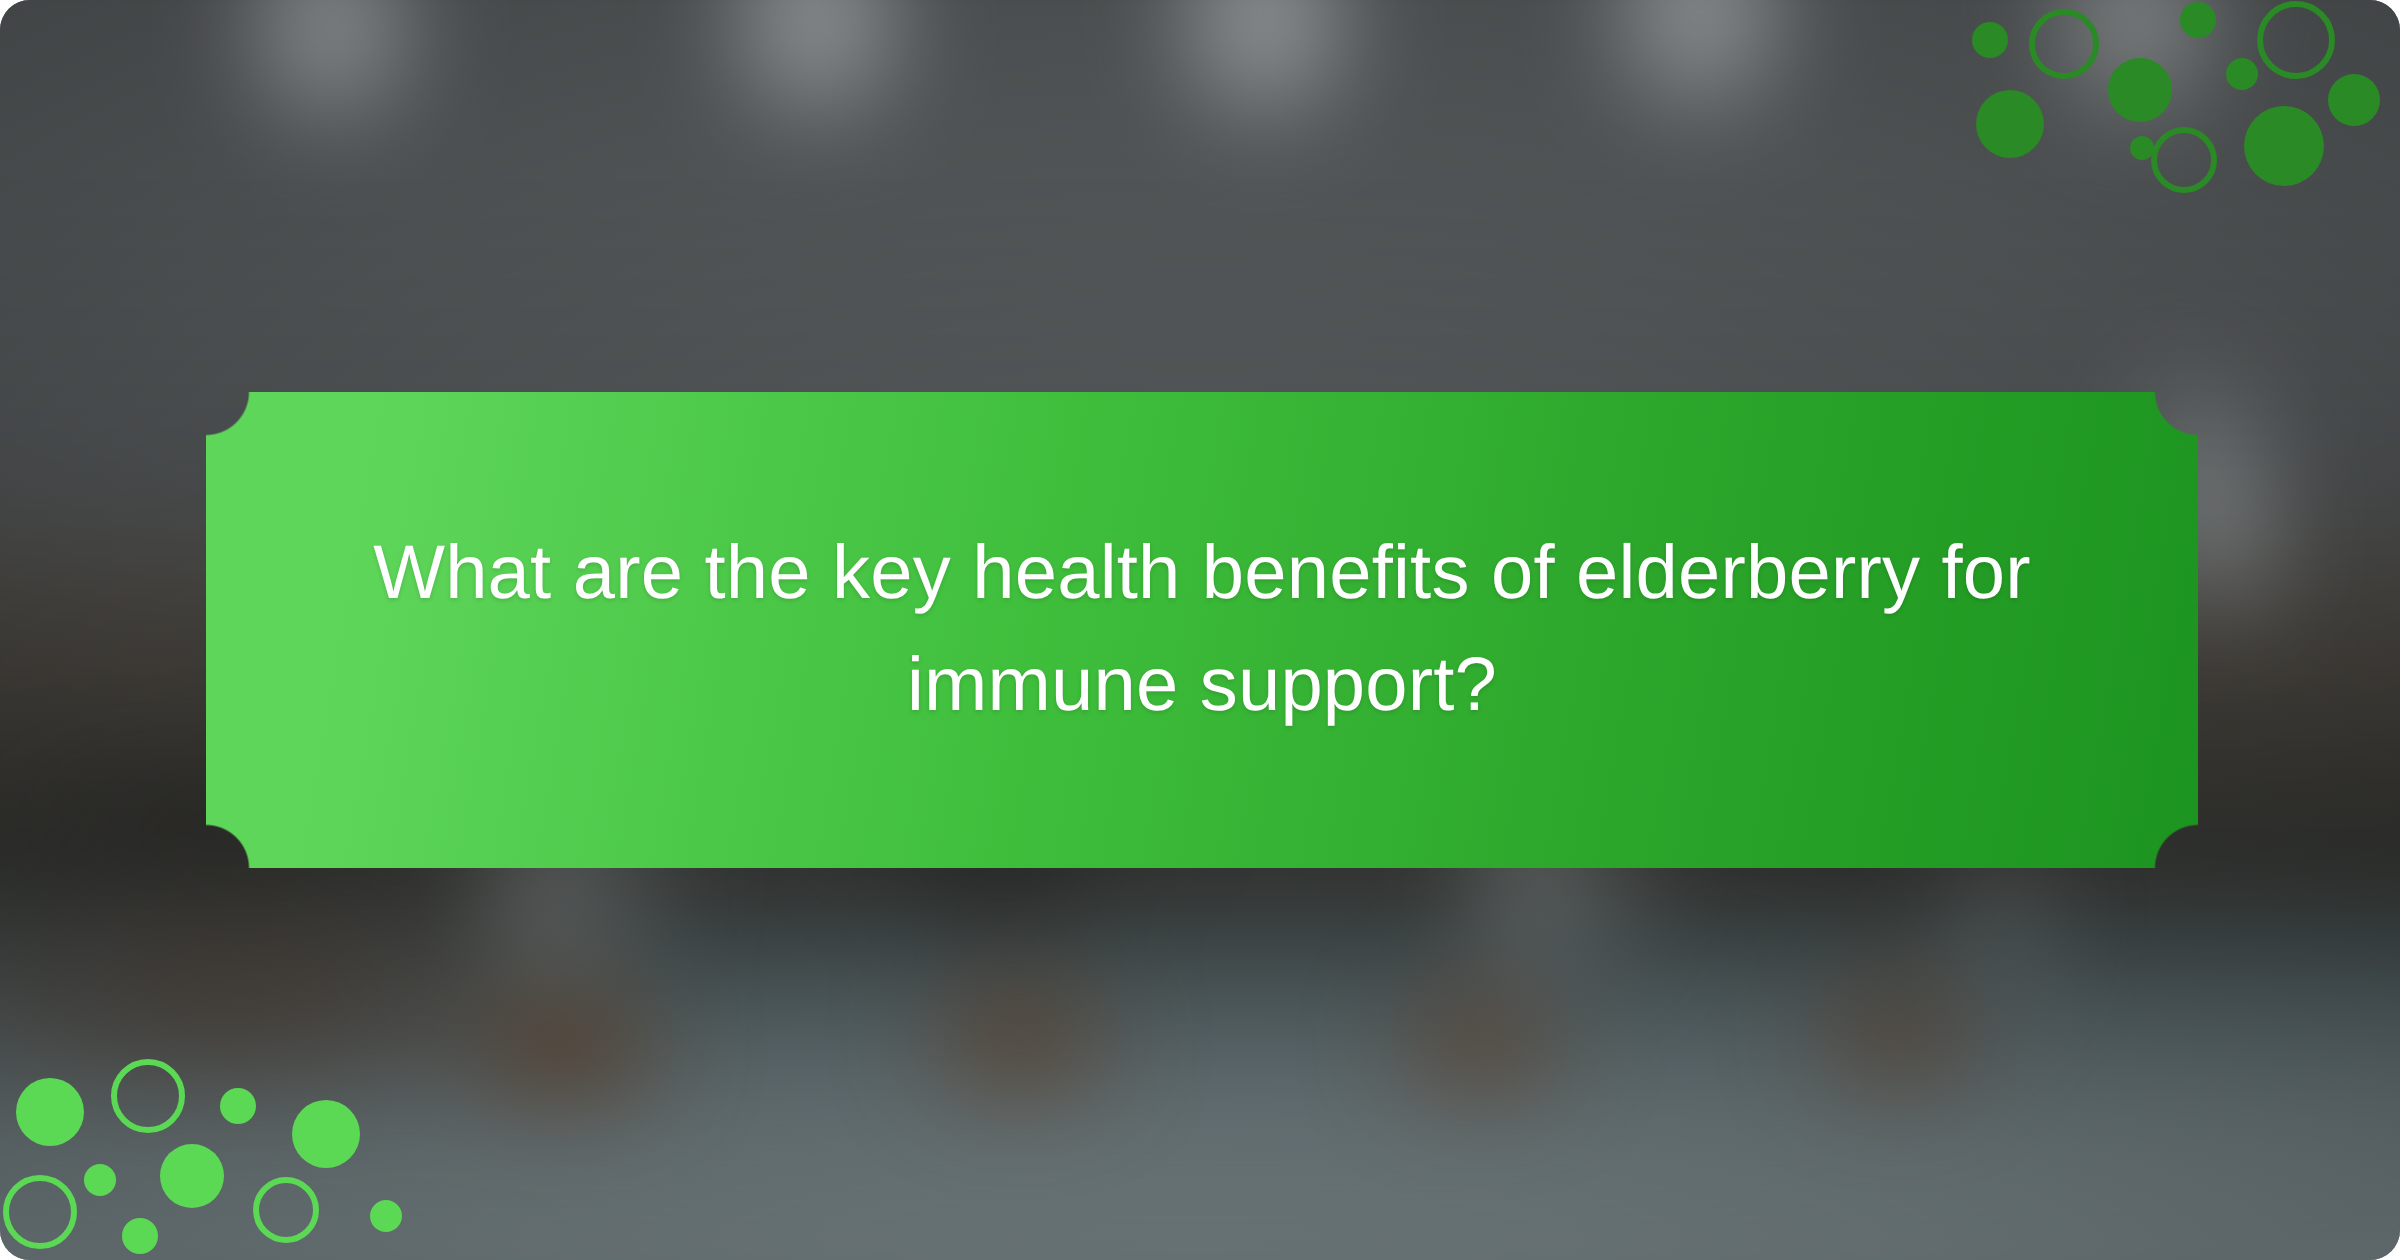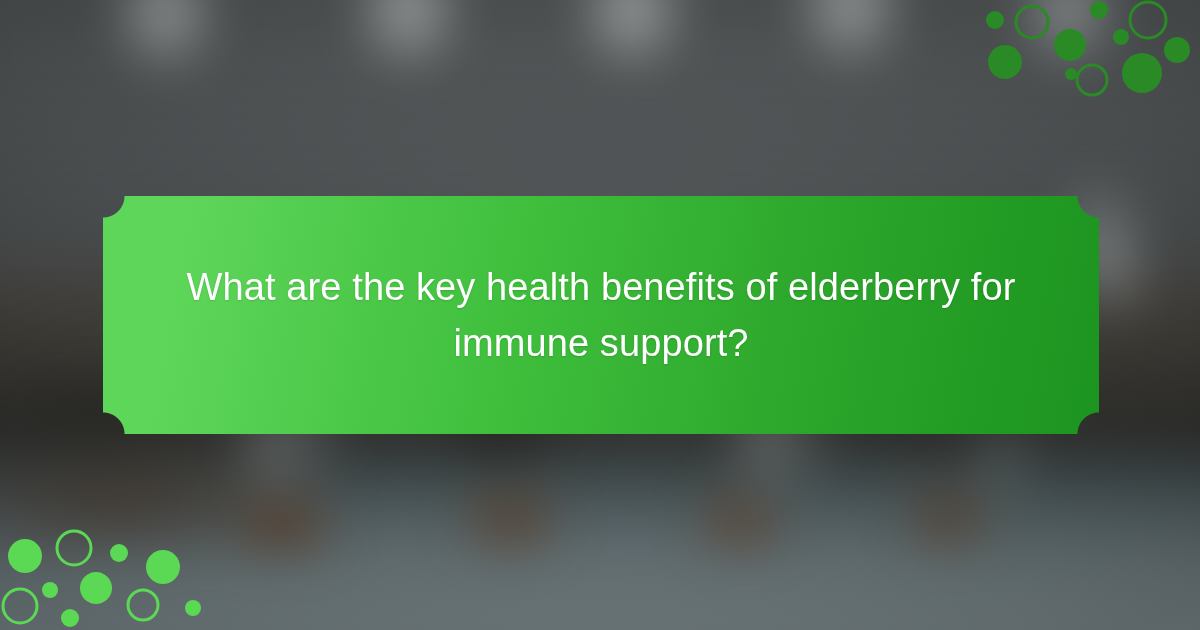--- a/index.html
+++ b/index.html
@@ -10,20 +10,21 @@
     overflow: hidden;
     font-family: "Liberation Sans", sans-serif;
   }
 
   #stage {
     position: relative;
     width: 1200px;
     height: 630px;
     overflow: hidden;
     background: #6c7072;
+    border-radius: 15px;
   }
 
   
   .bg-layer {
     position: absolute;
     inset: -60px;
     filter: blur(26px);
   }
 
   

